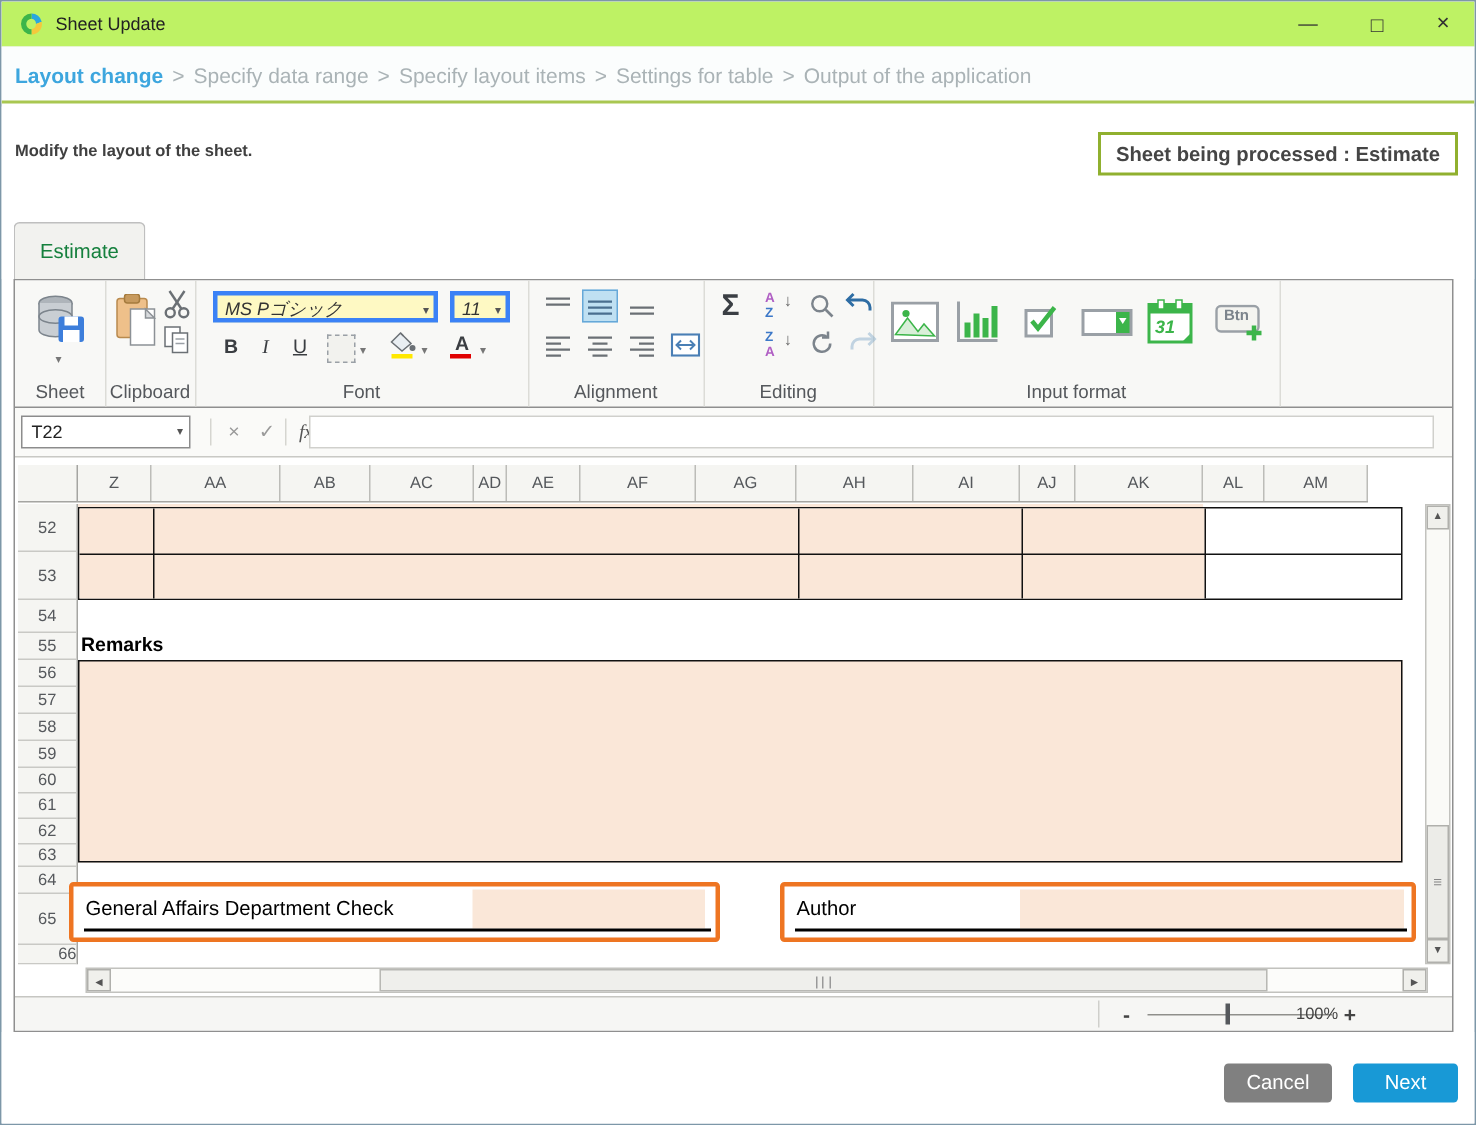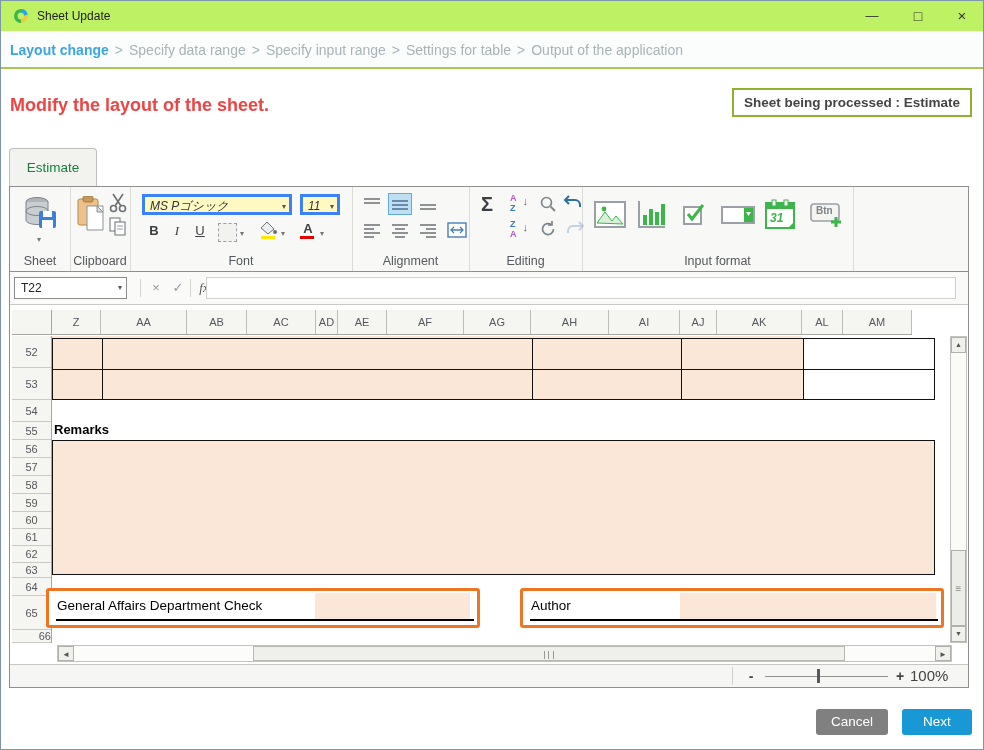--- a/index.html
+++ b/index.html
@@ -16,21 +16,21 @@
   .btn-close{right:4px;font-size:15px;}
 
   
   .breadcrumb{position:absolute;left:0;top:30px;width:100%;height:38px;background:#fbfdfd;border-bottom:2px solid #a9c751;line-height:38px;padding-left:9px;box-sizing:border-box;font-size:14px;color:#aab3b6;white-space:nowrap;}
   .breadcrumb span{margin-right:6px;}
   .breadcrumb .active{color:#3da6de;font-weight:bold;}
   .breadcrumb .sep{color:#aab3b6;}
 
   
   .header{position:absolute;left:0;top:70px;width:100%;height:71px;background:#fff;}
-  .instruction{position:absolute;left:9px;top:24px;font-size:18px;font-weight:bold;color:#ef4444;}
+  .instruction{position:absolute;left:9px;top:24px;font-size:11px;font-weight:bold;color:#404040;}
   .badge{position:absolute;right:11px;top:17px;height:25px;border:2px solid #90b02f;background:#fff;padding:0 10px;line-height:25px;font-size:13.5px;font-weight:bold;color:#454545;}
 
   
   .tabstrip{position:absolute;left:0;top:141px;width:100%;height:44px;background:#fff;}
   .tab{position:absolute;left:8px;bottom:0;width:86px;height:37px;background:#f2f2ef;border:1px solid #bfbfbf;border-bottom:none;border-radius:4px 4px 0 0;text-align:center;line-height:37px;font-size:13.5px;color:#15803d;z-index:3;}
 
   
   .panel{position:absolute;left:8px;top:185px;width:960px;height:502px;background:#fff;border:1px solid #8f8f8f;box-sizing:border-box;}
 
   
@@ -113,21 +113,21 @@
   .hs-grip{position:absolute;left:50%;top:4px;margin-left:-5px;width:8px;height:8px;border-left:1px solid #999;border-right:1px solid #999;}
   .hs-grip:before{content:"";position:absolute;left:3px;top:0;width:1px;height:8px;background:#999;}
 
   
   .statusbar{position:absolute;left:0;top:477px;width:958px;height:23px;background:#f6f6f4;border-top:1px solid #c6c6c2;box-sizing:border-box;}
   .sb-div{position:absolute;left:722px;top:2px;width:1px;height:18px;background:#cfcfcb;}
   .zoom-minus{position:absolute;left:735px;top:0;width:12px;height:22px;line-height:22px;text-align:center;font-size:14px;font-weight:bold;color:#444;}
   .zoom-track{position:absolute;left:755px;top:11px;width:123px;height:1px;background:#8f8f8b;}
   .zoom-thumb{position:absolute;left:807px;top:4px;width:3px;height:14px;background:#55585c;}
   .zoom-plus{position:absolute;left:884px;top:0;width:12px;height:22px;line-height:22px;text-align:center;font-size:14px;font-weight:bold;color:#444;}
-  .zoom-level{position:absolute;left:900px;top:0;height:22px;line-height:22px;font-size:15px;color:#444;}
+  .zoom-level{position:absolute;left:854px;top:0;height:22px;line-height:22px;font-size:11px;color:#444;}
 
   
   .footer{position:absolute;left:0;top:687px;width:100%;height:63px;background:#fff;}
   .fbtn2{position:absolute;top:21px;height:26px;border-radius:3px;color:#fff;font-size:13.5px;text-align:center;line-height:26px;cursor:default;}
   .cancel{right:95px;width:72px;background:#808080;}
   .next{right:11px;width:70px;background:#1899d6;}
 
   svg{display:block;}
 </style>
 </head>
@@ -144,21 +144,21 @@
       </svg>
     </span>
     <span class="title-text">Sheet Update</span>
     <span class="winbtn btn-min">—</span>
     <span class="winbtn btn-max">□</span>
     <span class="winbtn btn-close">×</span>
   </div>
 
   <div class="breadcrumb">
     
-  <span class="active">Layout change</span><span class="sep">&gt;</span><span>Specify data range</span><span class="sep">&gt;</span><span>Specify input range</span><span class="sep">&gt;</span><span>Settings for table</span><span class="sep">&gt;</span><span>Output of the application</span></div>
+  <span class="active">Layout change</span><span class="sep">&gt;</span><span>Specify data range</span><span class="sep">&gt;</span><span>Specify layout items</span><span class="sep">&gt;</span><span>Settings for table</span><span class="sep">&gt;</span><span>Output of the application</span></div>
 
   <div class="header">
     <div class="instruction">Modify the layout of the sheet.</div>
     <div class="badge">Sheet being processed : Estimate</div>
   </div>
 
   <div class="tabstrip">
     <div class="tab">Estimate</div>
   </div>
 

